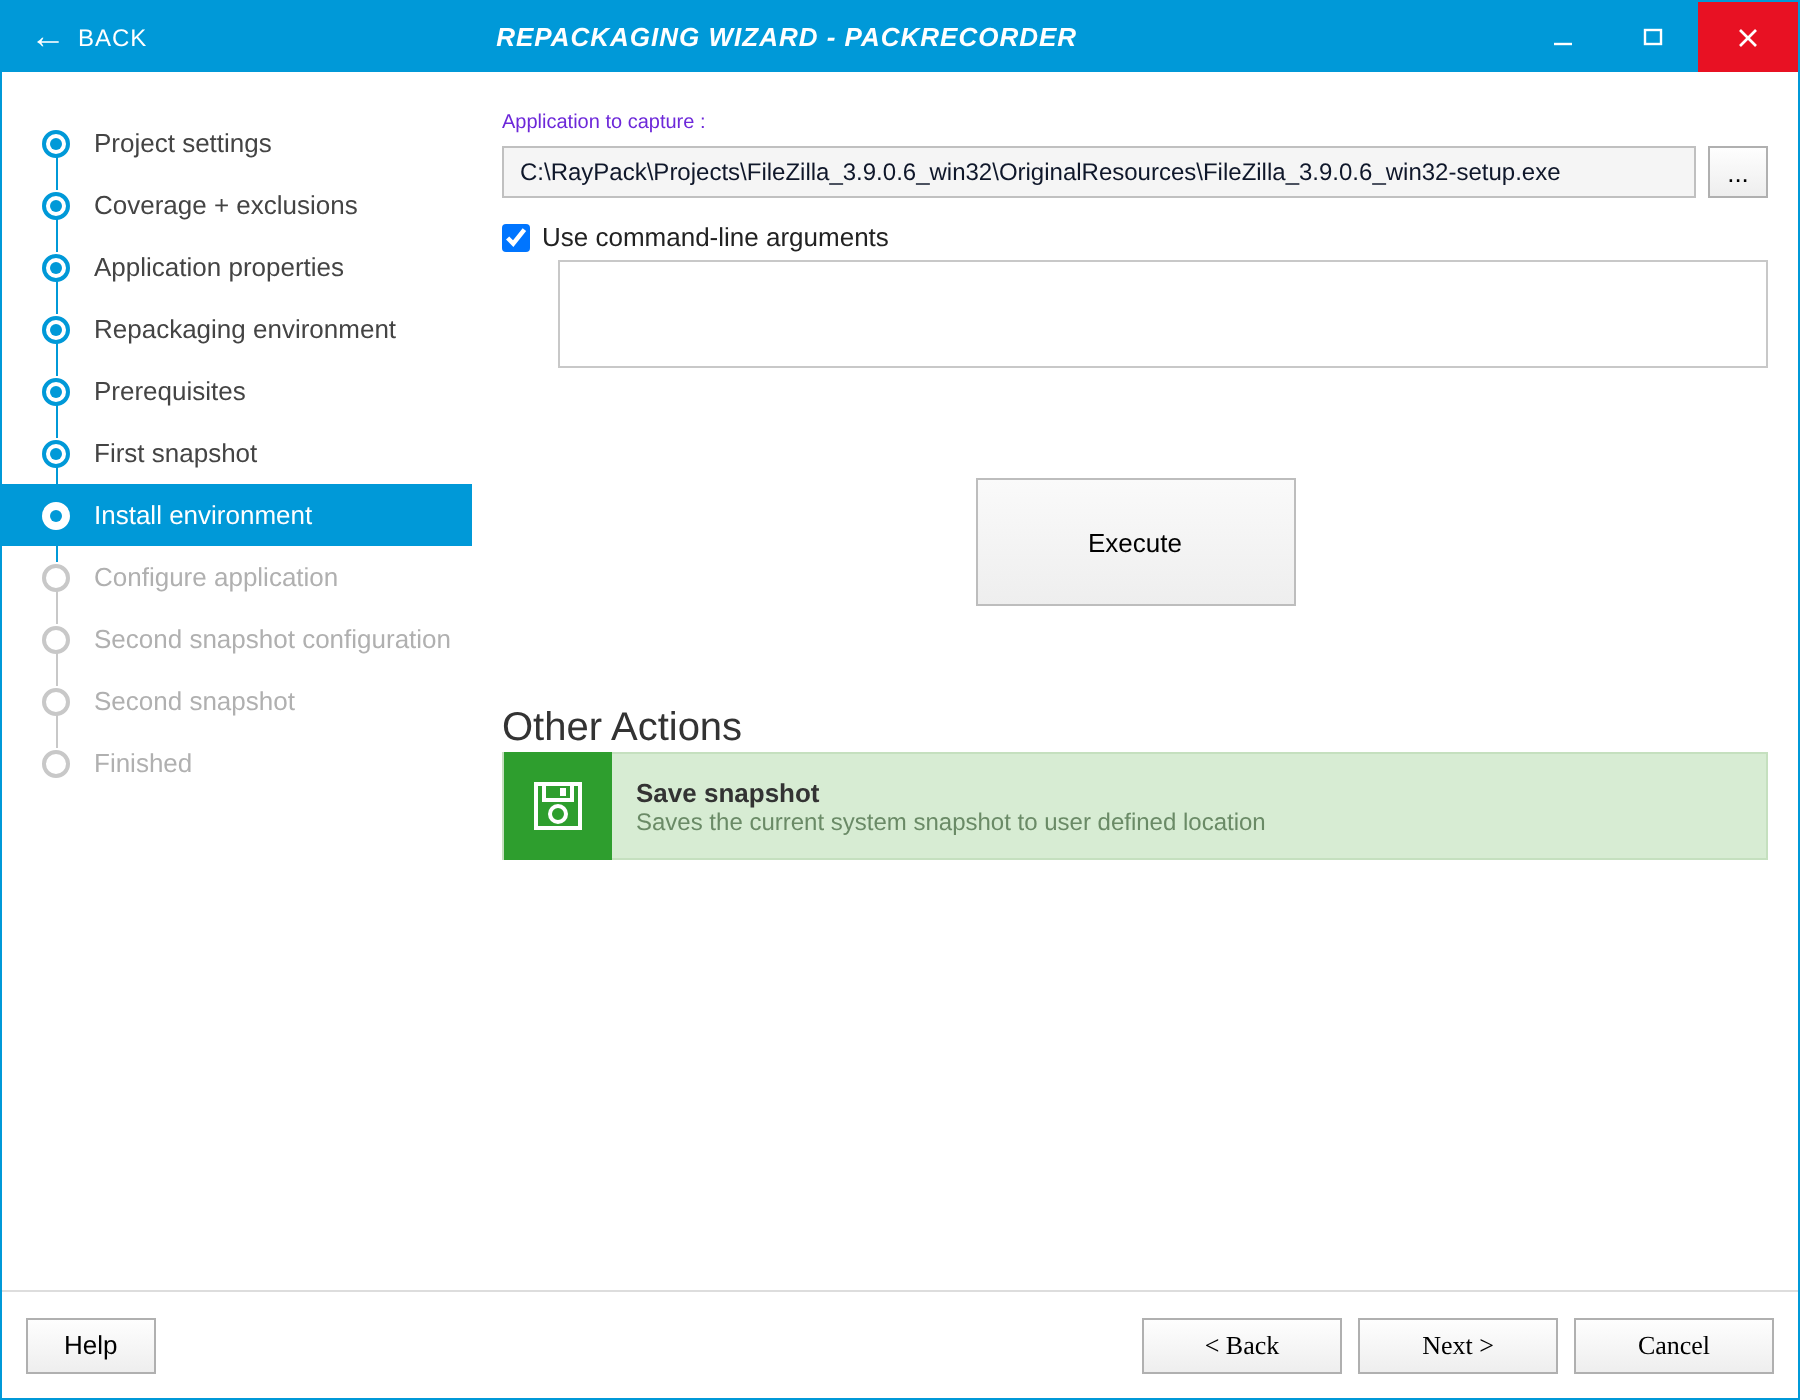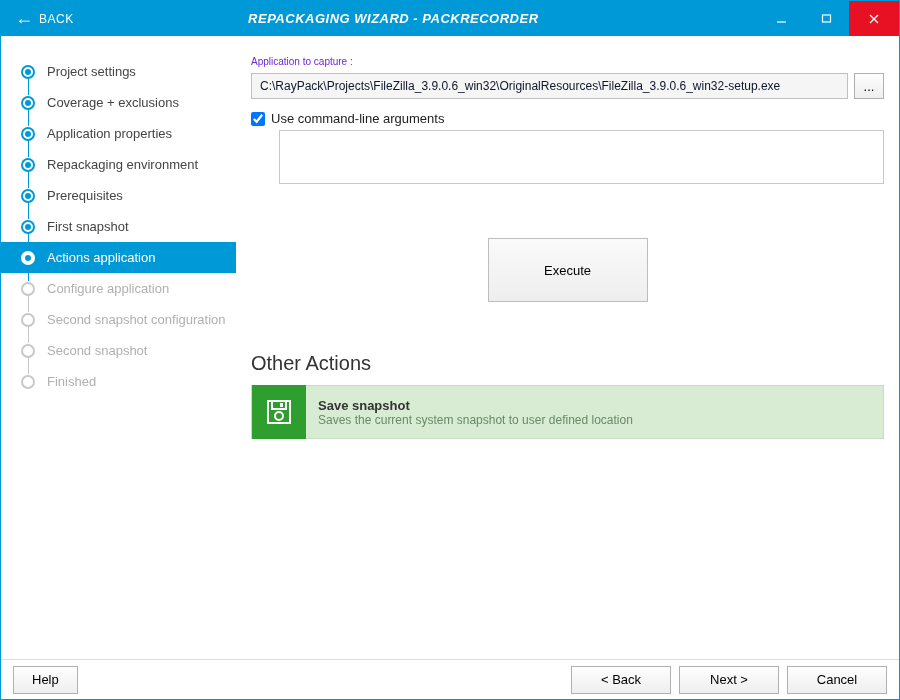--- a/index.html
+++ b/index.html
@@ -41,31 +41,31 @@
     .path-input { flex: 1; height: 26px; border: 1px solid #c0c0c0; background: #f5f5f5; padding: 0 8px; font-size: 12px; color: #0f172a; }
     .browse-btn { width: 30px; height: 26px; border: 1px solid #b0b0b0; background: linear-gradient(#fefefe,#eee); cursor: pointer; font-size: 13px; display:flex; align-items:center; justify-content:center; }
     
     .checkbox-row { display: flex; align-items: center; font-size: 13px; color: #222; margin-bottom: 4px; }
     .checkbox-row input { margin-right: 6px; width: 14px; height: 14px; }
     .args-textarea { width: calc(100% - 28px); margin-left: 28px; height: 54px; border: 1px solid #c8c8c8; resize: none; font-size: 12px; padding: 4px; }
     
     .execute-wrap { display: flex; justify-content: center; margin-top: 50px; margin-bottom: 50px; }
     .execute-btn { width: 160px; height: 64px; border: 1px solid #bdbdbd; background: linear-gradient(#fafafa,#eeeeee); font-size: 13px; cursor: pointer; }
     
-    .other-heading { font-size: 20px; font-weight: 300; color: #333; margin-bottom: 10px; }
+    .other-heading { font-size: 20px; font-weight: 300; color: #333; }
     .action-card { display: flex; align-items: center; background: #d7ecd3; border: 1px solid #c5e0bf; height: 54px; cursor: pointer; }
     .action-icon { width: 54px; height: 54px; background: #2e9e2e; display: flex; align-items: center; justify-content: center; flex-shrink: 0; }
     .action-text { padding-left: 12px; }
     .action-title { font-size: 13px; color: #333; font-weight: 600; }
     .action-desc { font-size: 12px; color: #6a8a66; }
     
-    .footer { height: 40px; border-top: 1px solid #ddd; display: flex; align-items: center; padding: 0 12px; }
+    .footer { height: 54px; border-top: 1px solid #ddd; display: flex; align-items: center; padding: 0 12px; }
     .help-btn { height: 28px; padding: 0 18px; border: 1px solid #b0b0b0; background: linear-gradient(#fefefe,#eee); font-size: 13px; cursor: pointer; }
     .footer-spacer { flex: 1; }
-    .nav-btn { height: 28px; width: 100px; margin-left: 8px; border: 1px solid #b0b0b0; background: linear-gradient(#fefefe,#eee); font-size: 13px; cursor: pointer; }
+    .nav-btn { height: 28px; width: 100px; margin-left: 8px; border: 1px solid #b0b0b0; background: linear-gradient(#fefefe,#eee); font-size: 13px; cursor: pointer; font-family: Liberation Serif, serif; }
   </style>
 </head>
 <body>
 
 <div class="window">
 
   <div class="titlebar">
     <div class="back-btn">
       <span class="back-arrow">←</span>
       <span class="back-text">BACK</span>
@@ -119,21 +119,21 @@
           <span>Prerequisites</span>
         </div>
         <div class="step done">
           <span class="step-dot"></span>
           <span class="step-line"></span>
           <span>First snapshot</span>
         </div>
         <div class="step current">
           <span class="step-dot"></span>
           <span class="step-line"></span>
-          <span>Actions application</span>
+          <span>Install environment</span>
         </div>
         <div class="step pending">
           <span class="step-dot"></span>
           <span class="step-line"></span>
           <span>Configure application</span>
         </div>
         <div class="step pending">
           <span class="step-dot"></span>
           <span class="step-line"></span>
           <span>Second snapshot configuration</span>

